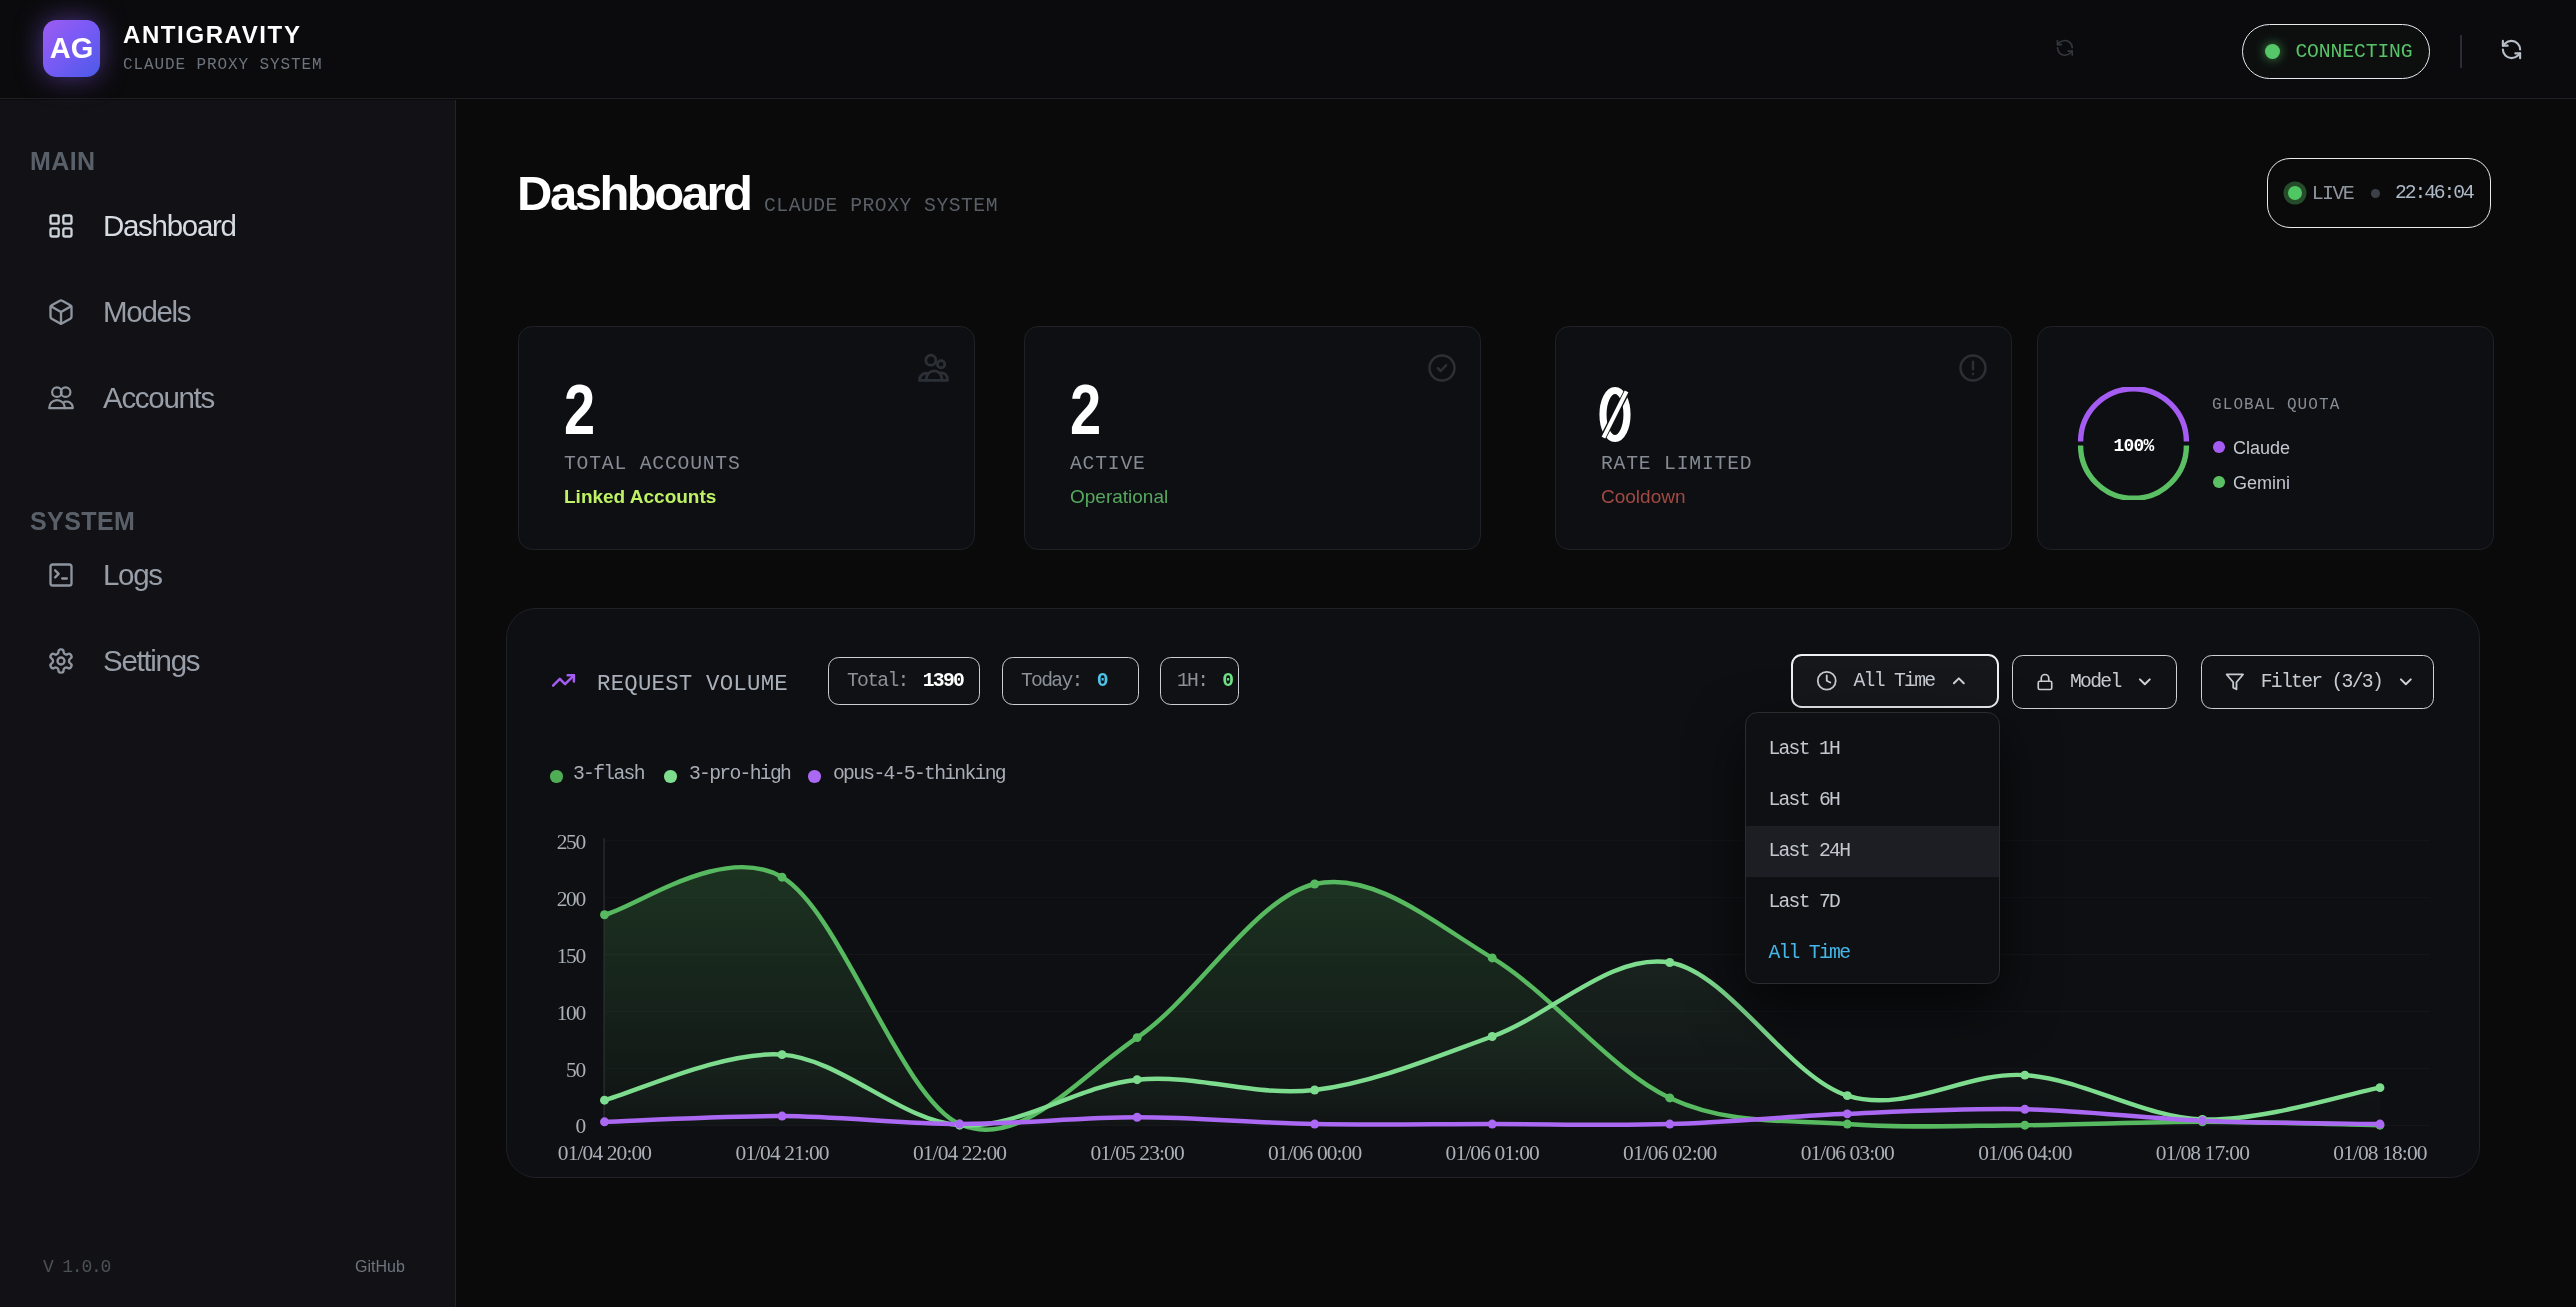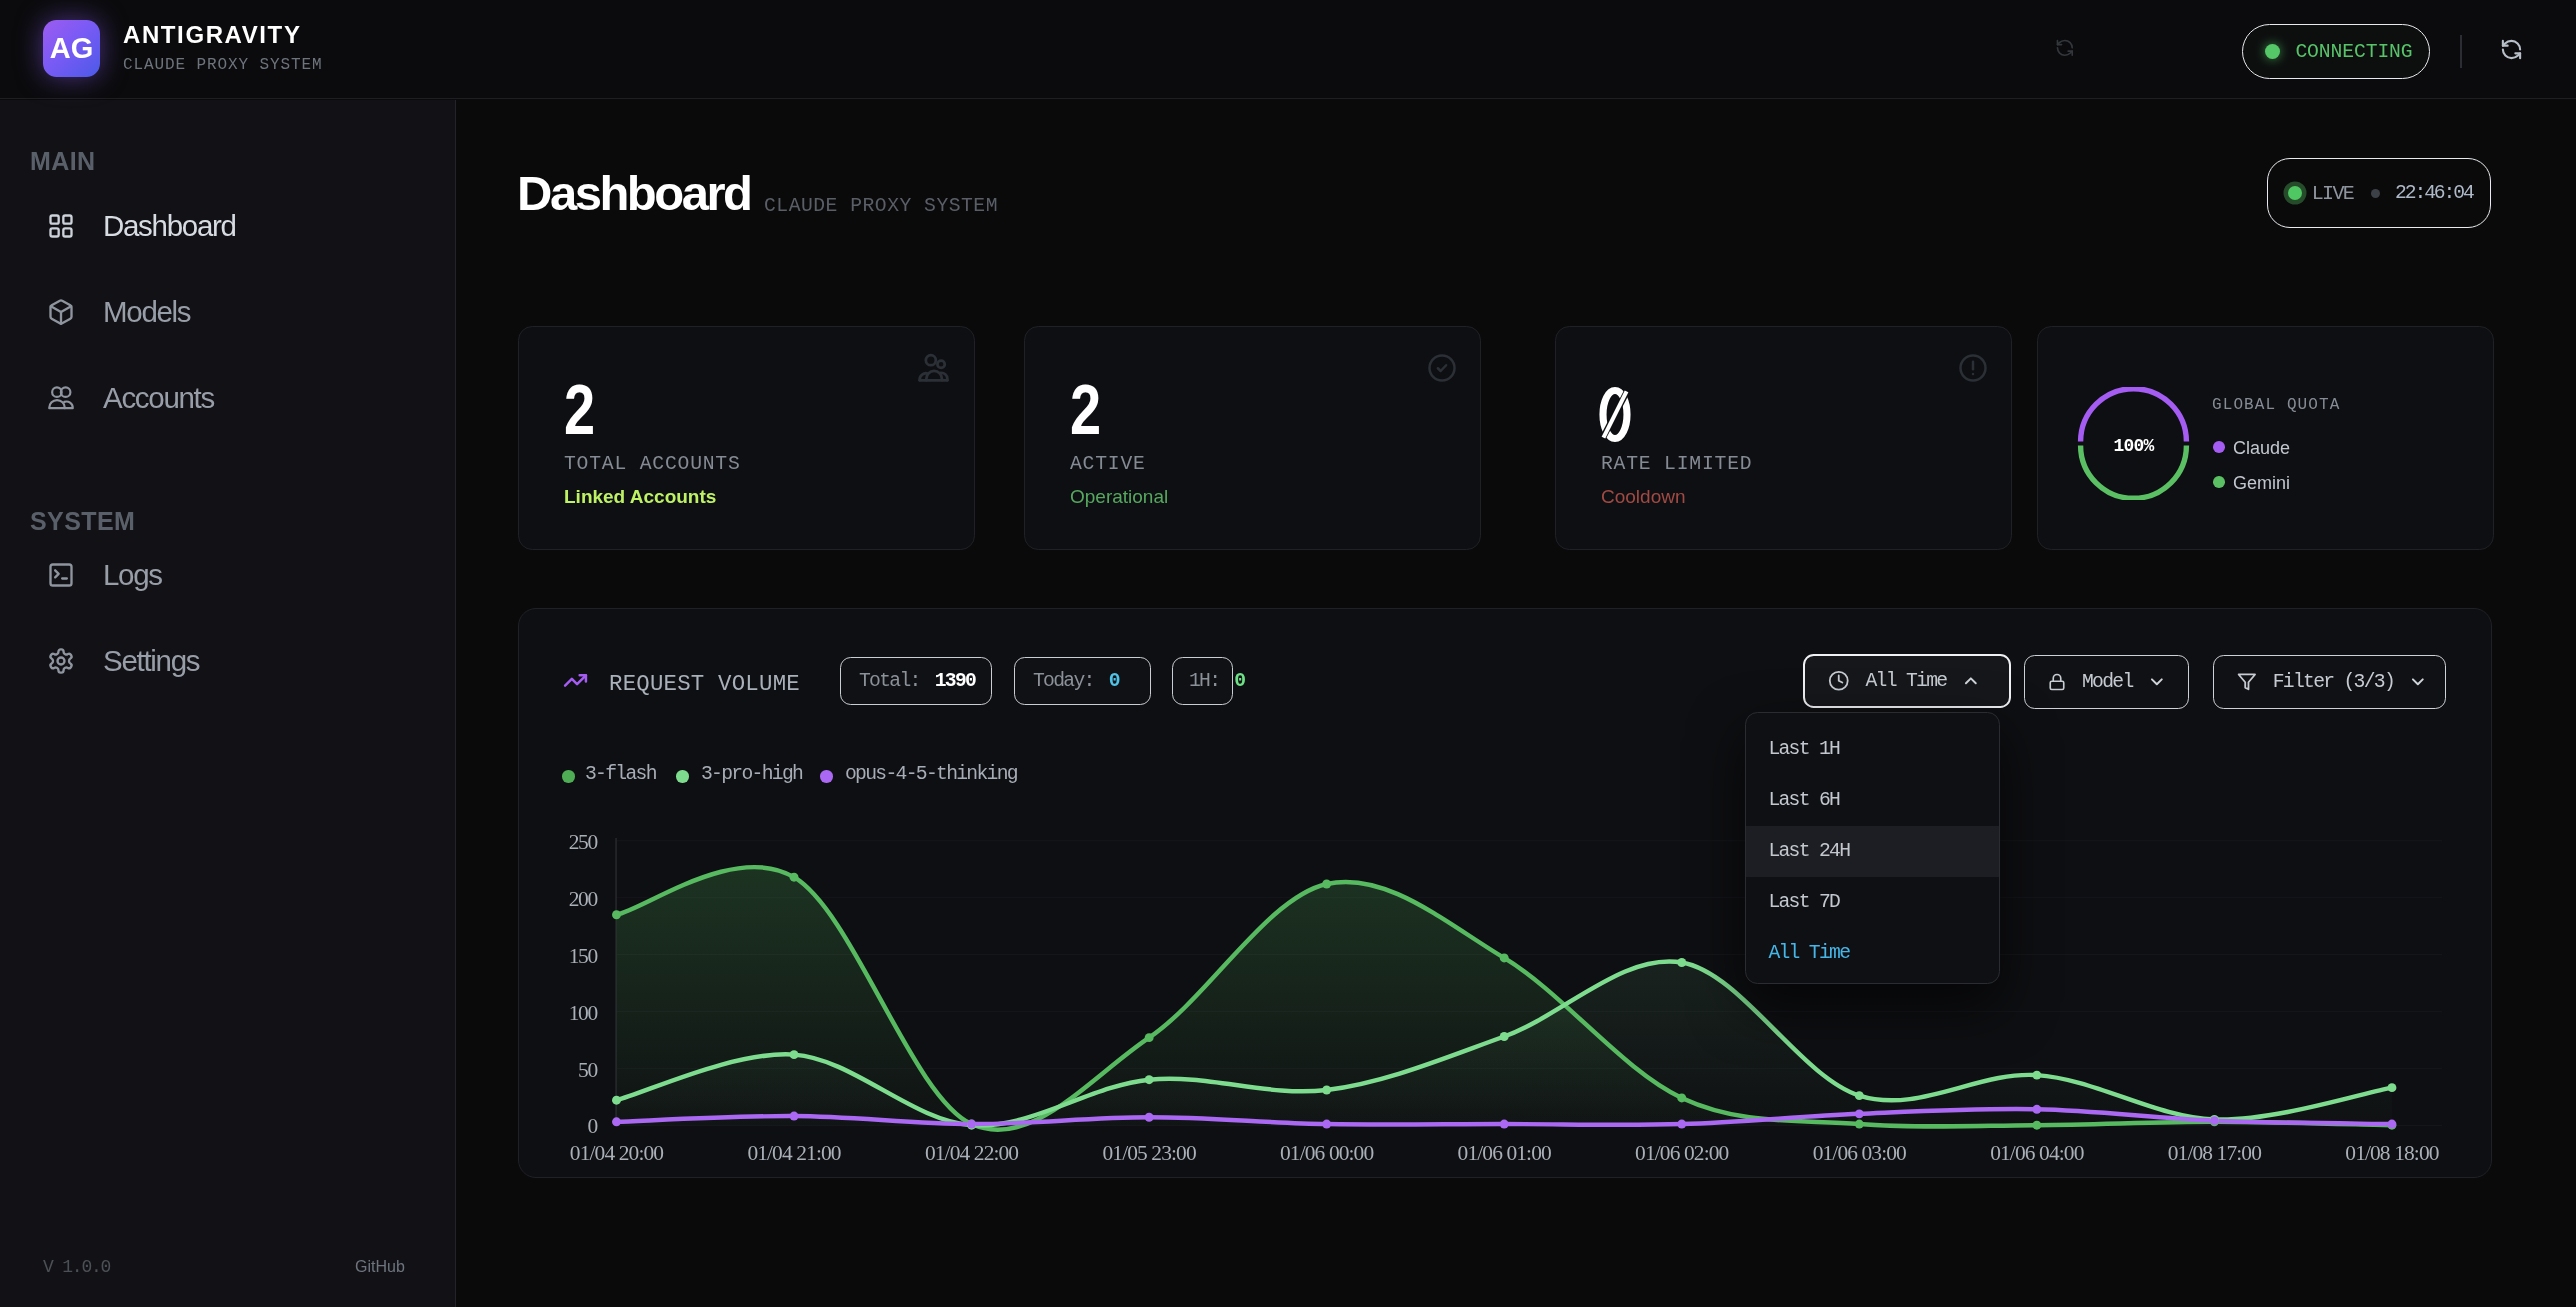--- a/index.html
+++ b/index.html
@@ -61,22 +61,22 @@
   .card { position:absolute; top:326px; width:457px; height:224px; background:#0e0f12;
     border:0.9px solid #202127; border-radius:14.3px; }
   .c-num { position:absolute; left:45px; top:48px; color:#fff; font-weight:bold; font-size:70px;
     line-height:1; transform:scaleX(0.8); transform-origin:left top; }
   .c-lbl { position:absolute; left:45px; top:126px; font-size:19.7px; letter-spacing:0.8px;
     color:#858b94; font-family:"Liberation Mono", monospace; white-space:nowrap; }
   .c-sub { position:absolute; left:45px; top:159px; font-size:19px; }
   .c-icon { position:absolute; right:23px; top:26px; }
 
   
-  #chartcard { position:absolute; left:518px; top:608px; width:1974px; height:570px;
-    background:#0e0f12; border:0.9px solid #202127; border-radius:18px; }
+  #chartcard { position:absolute; left:506px; top:608px; width:1974px; height:570px;
+    background:#0e0f12; border:0.9px solid #202127; border-radius:30px; }
   #cc-title { position:absolute; left:90px; top:62px; color:#a9b0b9; font-size:22.4px;
     letter-spacing:0.2px; font-family:"Liberation Mono", monospace; }
   .chip { position:absolute; top:48px; height:48px; border:1.8px solid #caced4; border-radius:10.7px;
     display:flex; align-items:center; font-family:"Liberation Mono", monospace; font-size:19.7px;
     letter-spacing:-1.7px; background:#101114; }
   .chip .k { color:#8b9199; margin-left:18px; }
   .chip .v { font-weight:bold; margin-left:15px; }
   .btn { position:absolute; top:46px; height:54px; border:1.8px solid #ced2d8; border-radius:10.7px;
     display:flex; align-items:center; font-family:"Liberation Mono", monospace; font-size:19.7px;
     letter-spacing:-1.7px; color:#c6cbd2; background:#101114; white-space:nowrap; }
@@ -243,21 +243,21 @@
   <div id="cc-title">REQUEST VOLUME</div>
 
   <div class="chip" style="left:321px; width:152px;">
       <span class="k">Total:</span>
       <span class="v" style="color:#fff;">1390</span>
     </div>
   <div class="chip" style="left:495px; width:137px;">
       <span class="k">Today:</span>
       <span class="v" style="color:#4fc3e8;">0</span>
     </div>
-  <div class="chip" style="left:653px; width:61px;">
+  <div class="chip" style="left:653px; width:79px;">
       <span class="k" style="margin-left:16px;">1H:</span>
       <span class="v" style="color:#6ee087;">0</span>
     </div>
 
   <div class="btn hl" style="left:1284px; width:208px; top:45px;">
     <svg class="lead" width="21.5" height="21.5" viewBox="0 0 24 24" fill="none" stroke="#c7ccd3" stroke-width="2" stroke-linecap="round" stroke-linejoin="round">
         <circle cx="12" cy="12" r="10"></circle>
         <polyline points="12 6 12 12 16 14"></polyline>
       </svg>
     <span class="bt">All Time</span>

